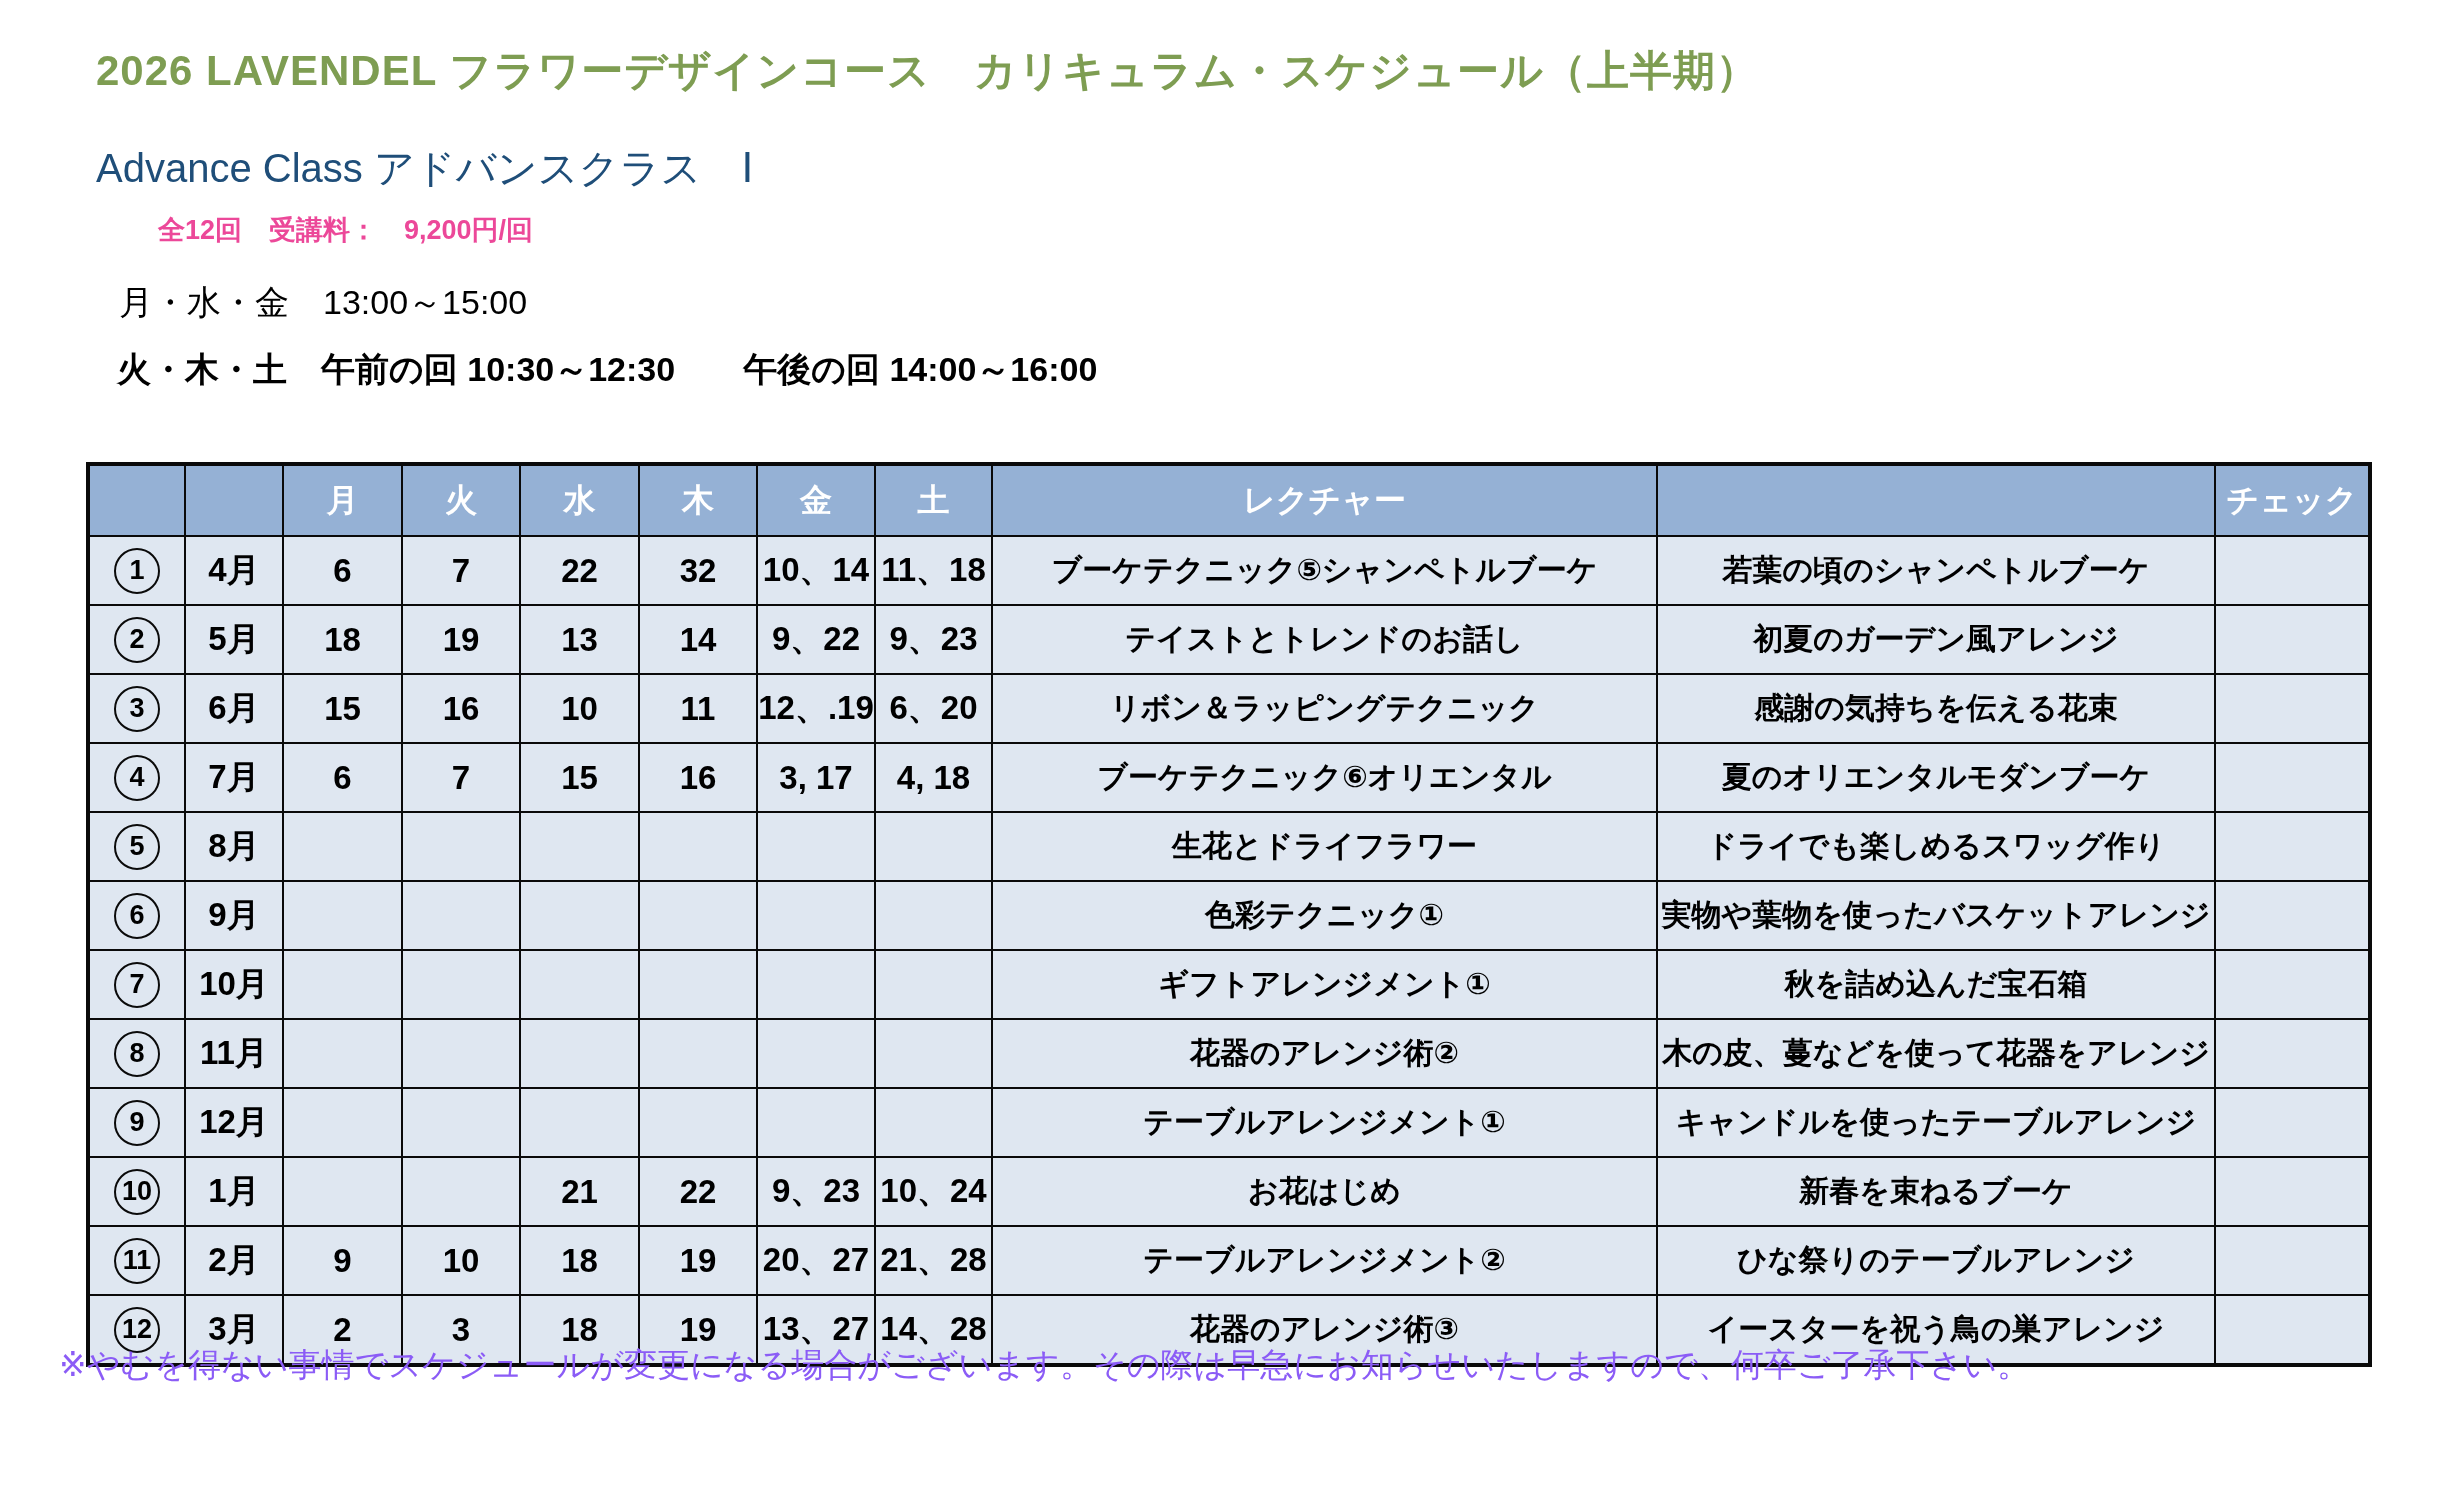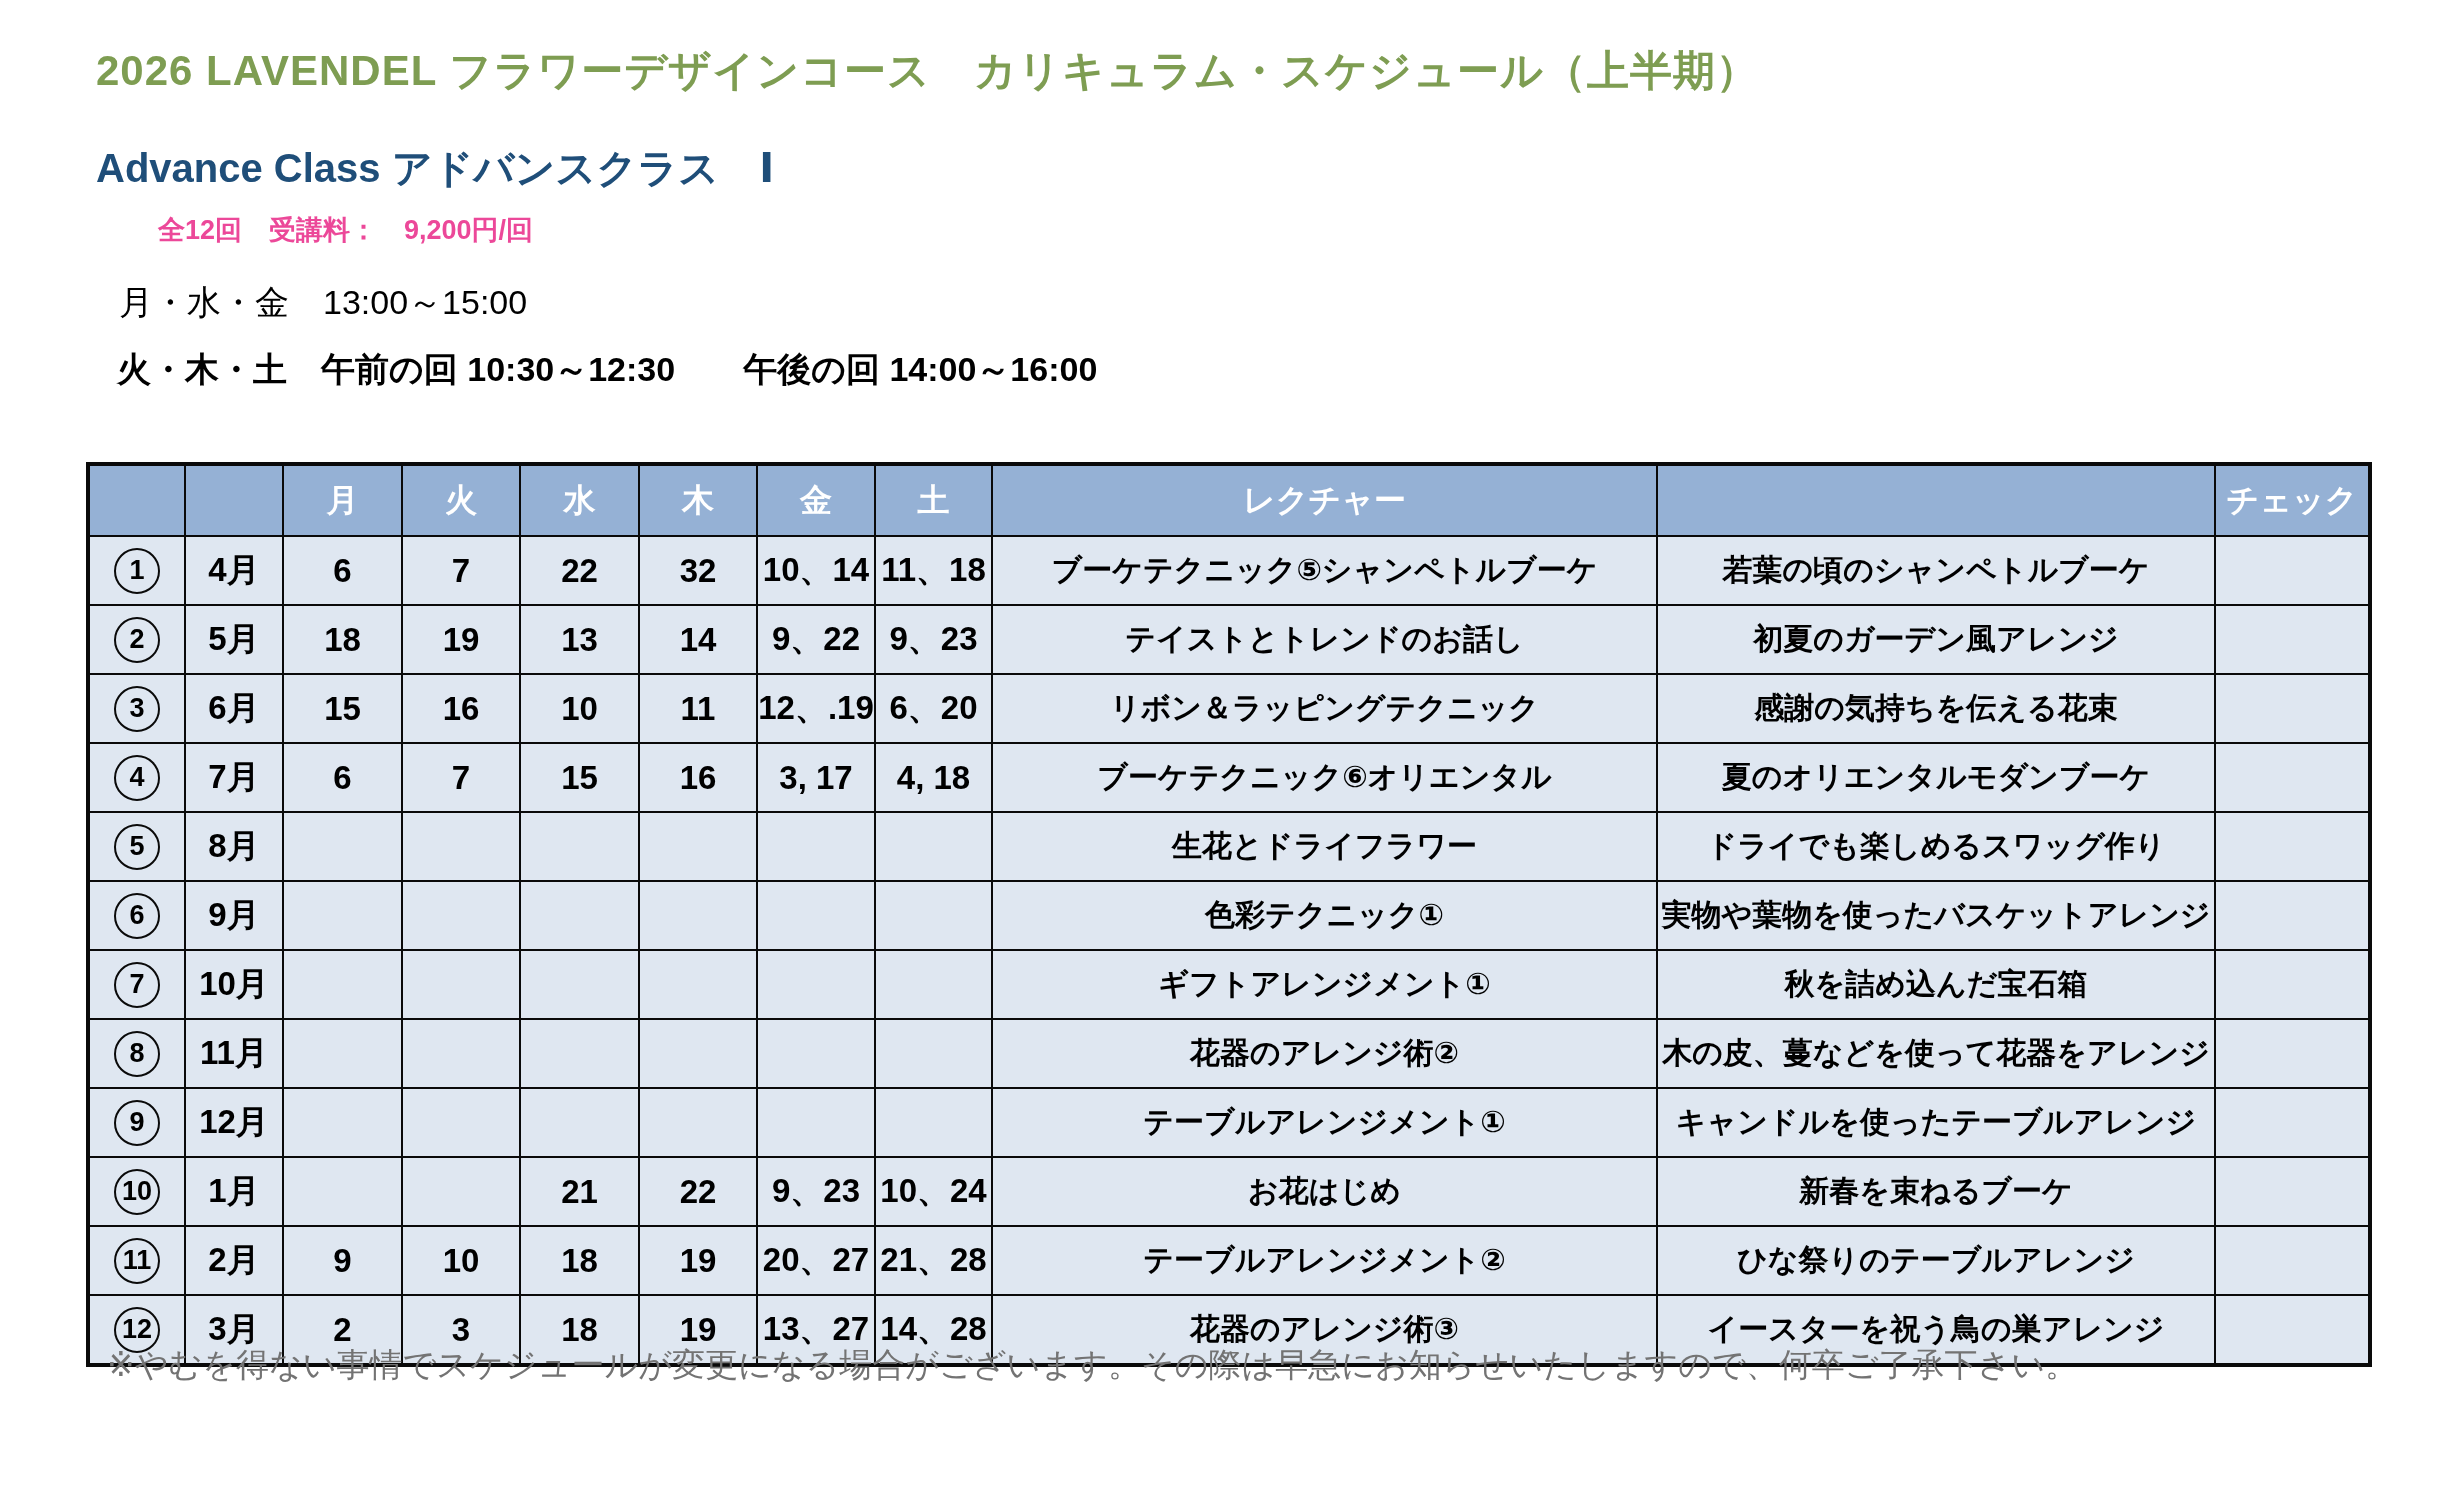--- a/index.html
+++ b/index.html
@@ -14,21 +14,21 @@
   .abs{position:absolute;}
   .page-title{
     left:96px;top:43px;
     font-size:42px;font-weight:bold;
     color:#7e9d52;
     letter-spacing:1px;
     white-space:nowrap;
   }
   .page-subtitle{
     left:96px;top:141px;
-    font-size:40px;font-weight:bold;
+    font-size:40px;font-weight:normal;
     color:#1f4e79;
     white-space:nowrap;
   }
   .course-info{
     left:119px;top:212px;
     font-size:27px;font-weight:bold;
     color:#ec4899;
     white-space:nowrap;
     margin-left:39px;
   }
@@ -89,24 +89,23 @@
     line-height:1;
     box-sizing:border-box;
   }
   td.diag{
     background-image:linear-gradient(to bottom right,
       rgba(0,0,0,0) 49.4%, #444 49.4%, #444 50.2%, rgba(0,0,0,0) 50.2%);
   }
   .notes{
     left:59px;top:1343px;
     font-size:33px;
-    color:#737373;
+    color:#8b5cf6;
     line-height:1.32;
     white-space:nowrap;
-    margin-left:48px;
   }
   
   col.c-no{width:97px;}  col.c-month{width:98px;}
   col.c-mon{width:119px;} col.c-tue{width:118px;}
   col.c-wed{width:119px;} col.c-thu{width:118px;}
   col.c-fri{width:118px;} col.c-sat{width:117px;}
   col.c-lecture{width:665px;} col.c-work{width:558px;}
   col.c-check{width:155px;}
 </style>
 </head>

